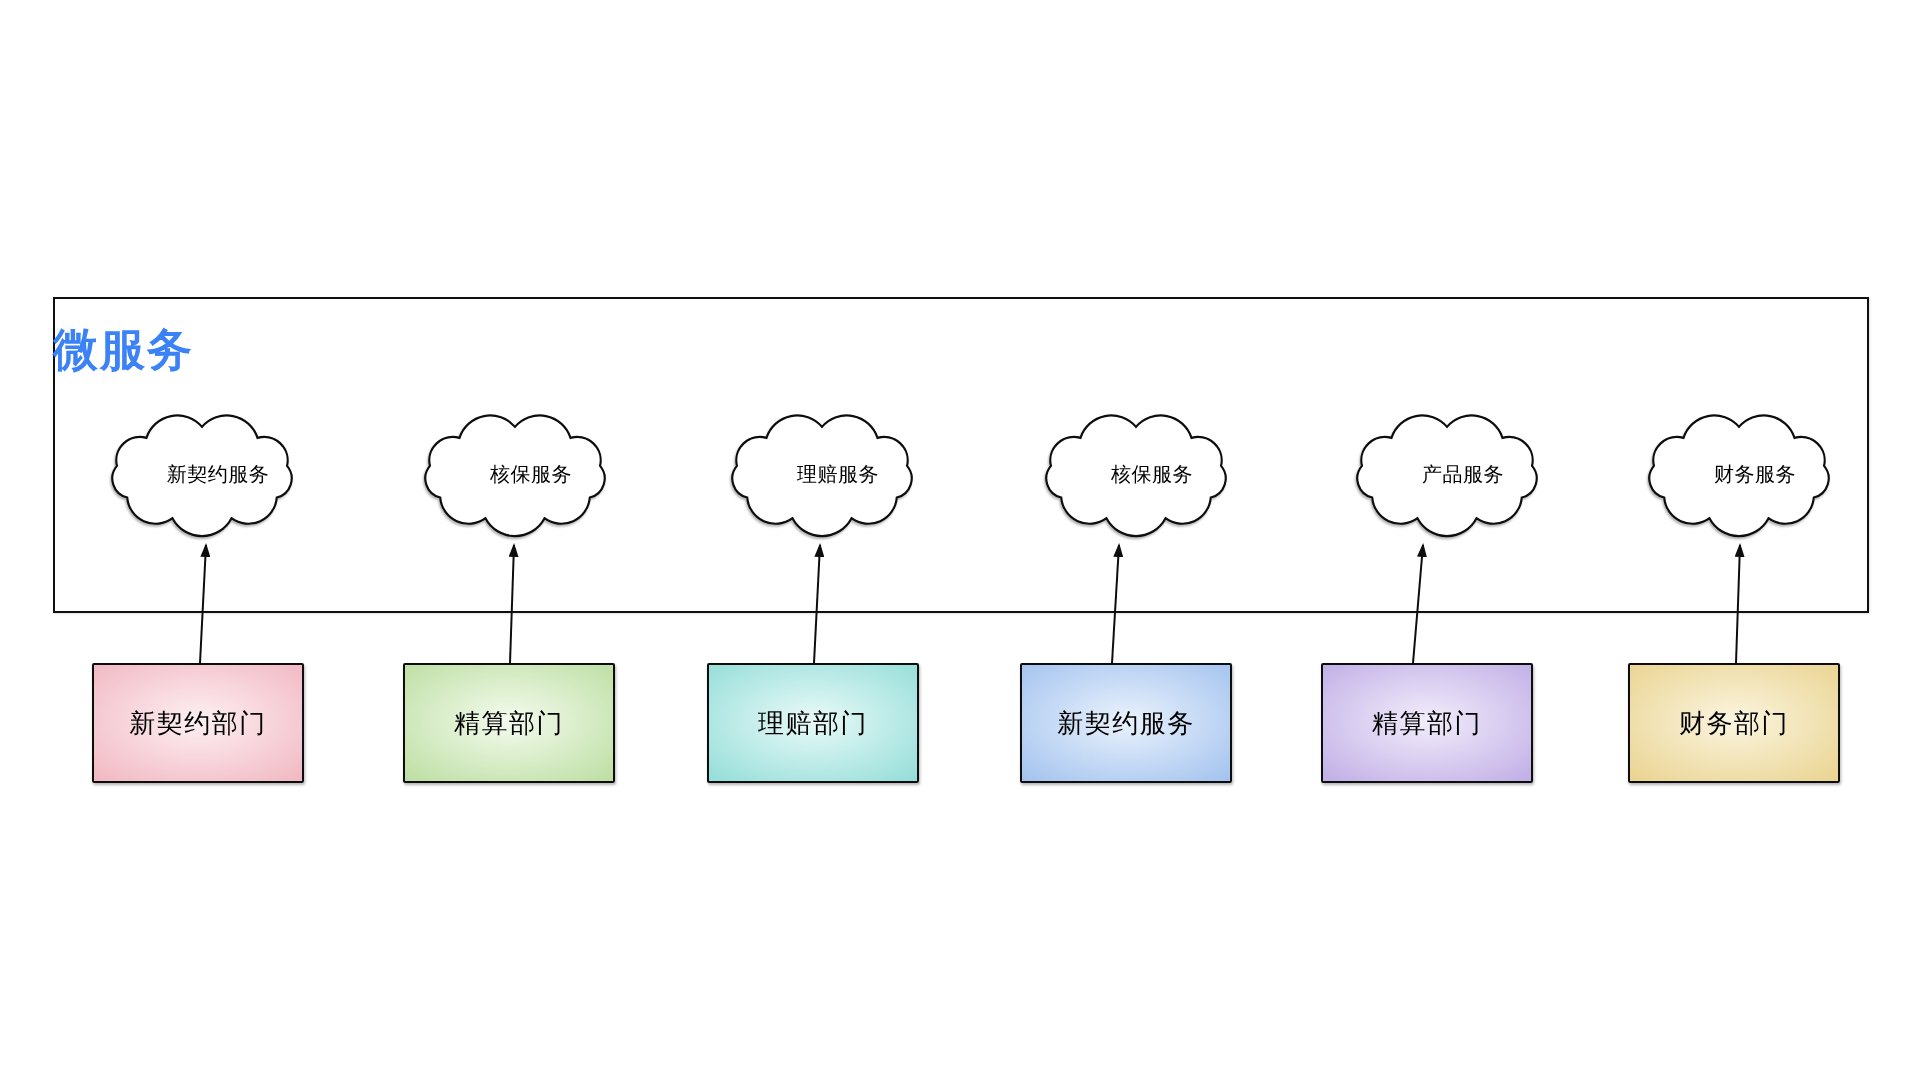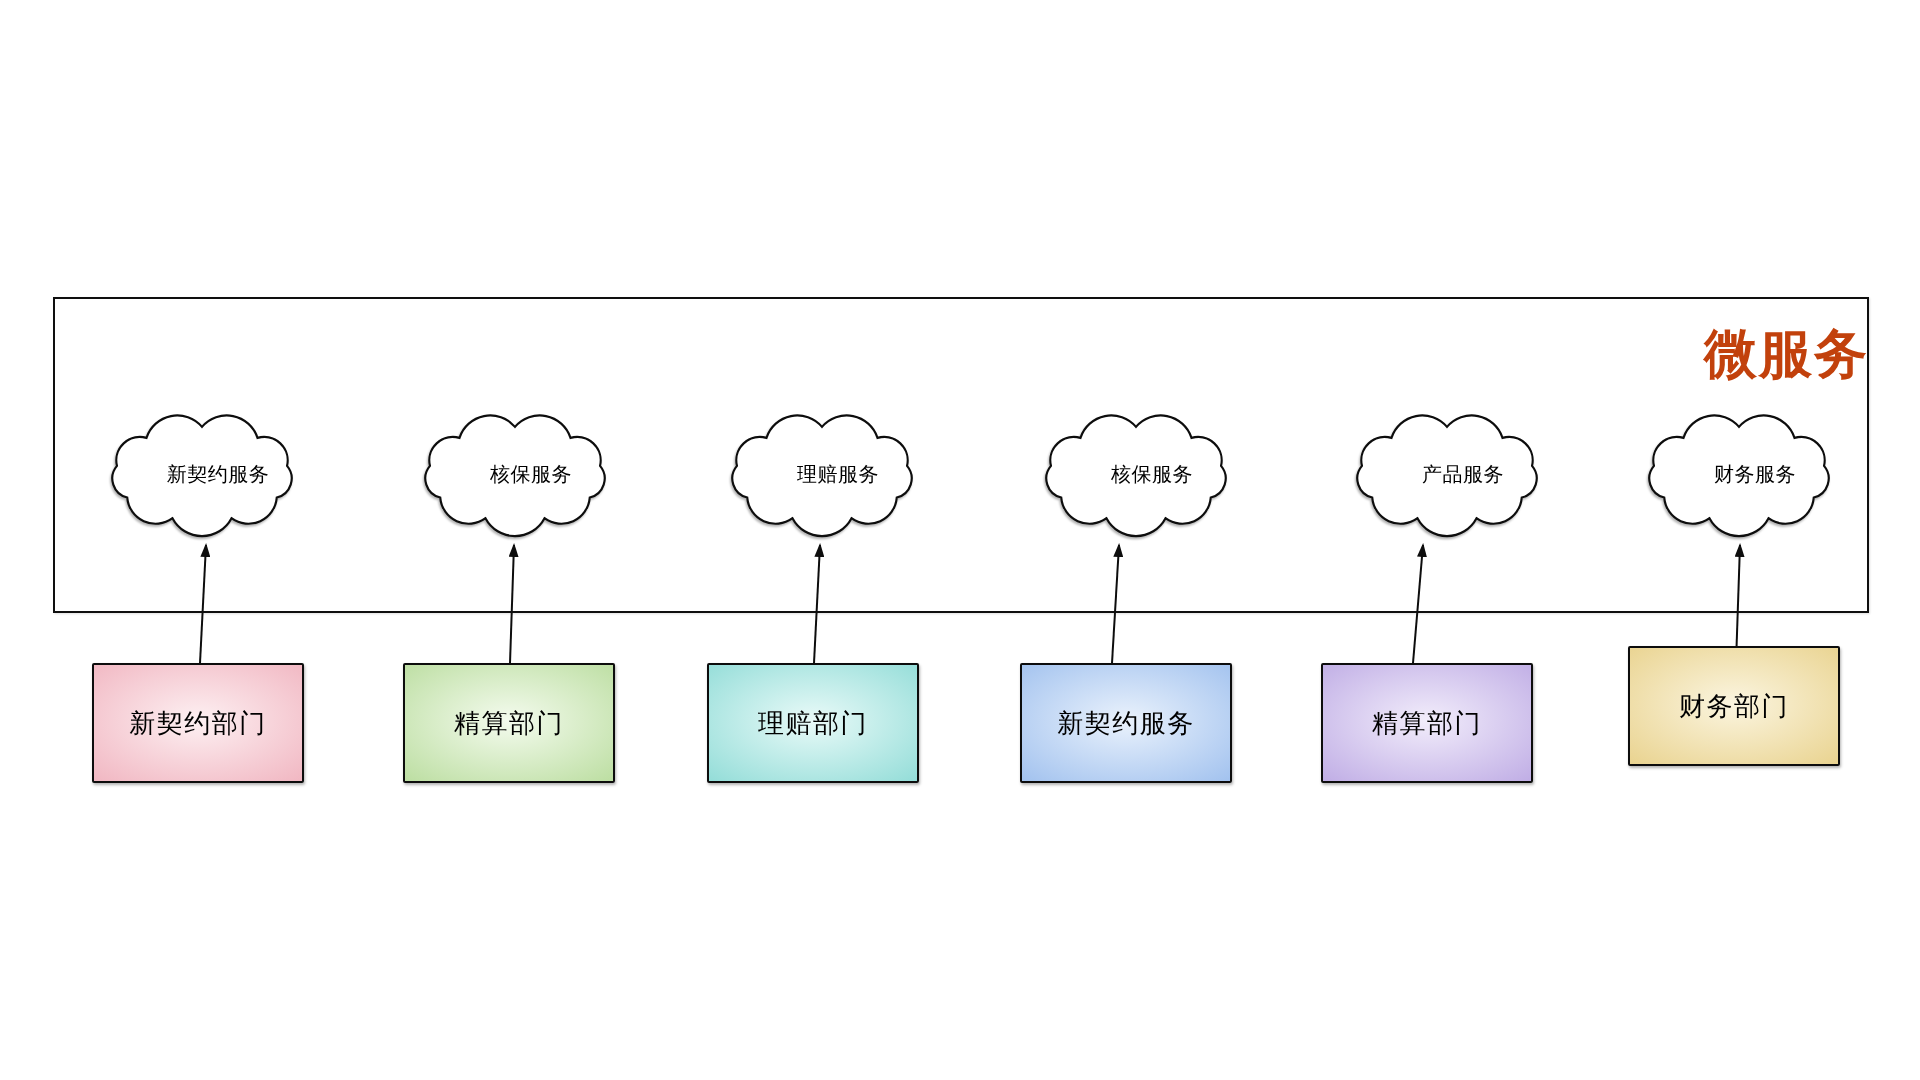--- a/index.html
+++ b/index.html
@@ -23,24 +23,24 @@
     height: 312px;
     border: 2px solid #0f0f0f;
     background: #ffffff;
     box-shadow: 1px 1px 2px rgba(0,0,0,0.12);
   }
   .diagram-title {
     position: absolute;
     left: 53px;
     top: 325px;
     width: 1816px;
-    text-align: right;
-    font-size: 53px;
+    text-align: left;
+    font-size: 45px;
     font-weight: 700;
-    color: #c2410c;
+    color: #3b82f6;
     letter-spacing: 2px;
     line-height: 1.1;
   }
   .cloud-node {
     position: absolute;
     width: 206px;
     height: 132px;
   }
   .cloud-node svg {
     position: absolute;
@@ -156,18 +156,18 @@
       </div>
       <div class="dept-box" style="left: 1321px; top: 663px; background: radial-gradient(120% 120% at 50% 48%, rgb(242, 237, 251) 0%, rgb(171, 147, 220) 85%);">
         <div class="dept-label">精算部门</div>
       </div>
       <div class="cloud-node" style="left: 1636px; top: 408px;">
         <svg width="206" height="132" viewBox="0 0 210 134">
           <path d="M 105 19 A 33 33 0 0 1 161.6 30.2 A 24 24 0 0 1 191.7 58.7 A 20 20 0 0 1 181.2 91 A 29 29 0 0 1 135.1 112.1 A 34 34 0 0 1 74.9 112.1 A 29 29 0 0 1 28.8 91 A 20 20 0 0 1 18.3 58.7 A 24 24 0 0 1 48.4 30.2 A 33 33 0 0 1 105 19 Z" fill="#ffffff" stroke="#0d0d0d" stroke-width="2.2"></path>
         </svg>
         <div class="cloud-label">财务服务</div>
       </div>
-      <div class="dept-box" style="left: 1628px; top: 646px; background: radial-gradient(120% 120% at 50% 48%, rgb(251, 245, 224) 0%, rgb(226, 197, 110) 85%);">
+      <div class="dept-box" style="left: 1628px; top: 663px; background: radial-gradient(120% 120% at 50% 48%, rgb(251, 245, 224) 0%, rgb(226, 197, 110) 85%);">
         <div class="dept-label">财务部门</div>
       </div>
     </div>
 
 </div>
 
 </body></html>

